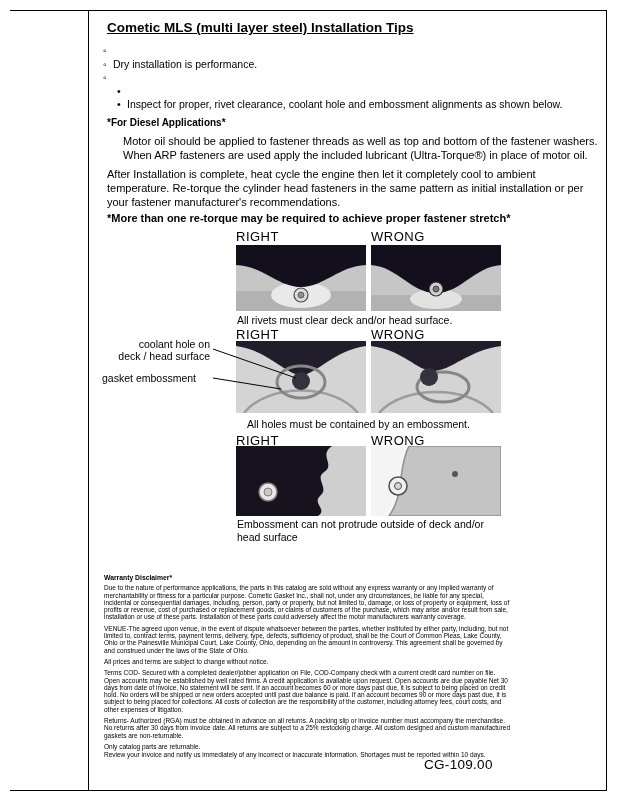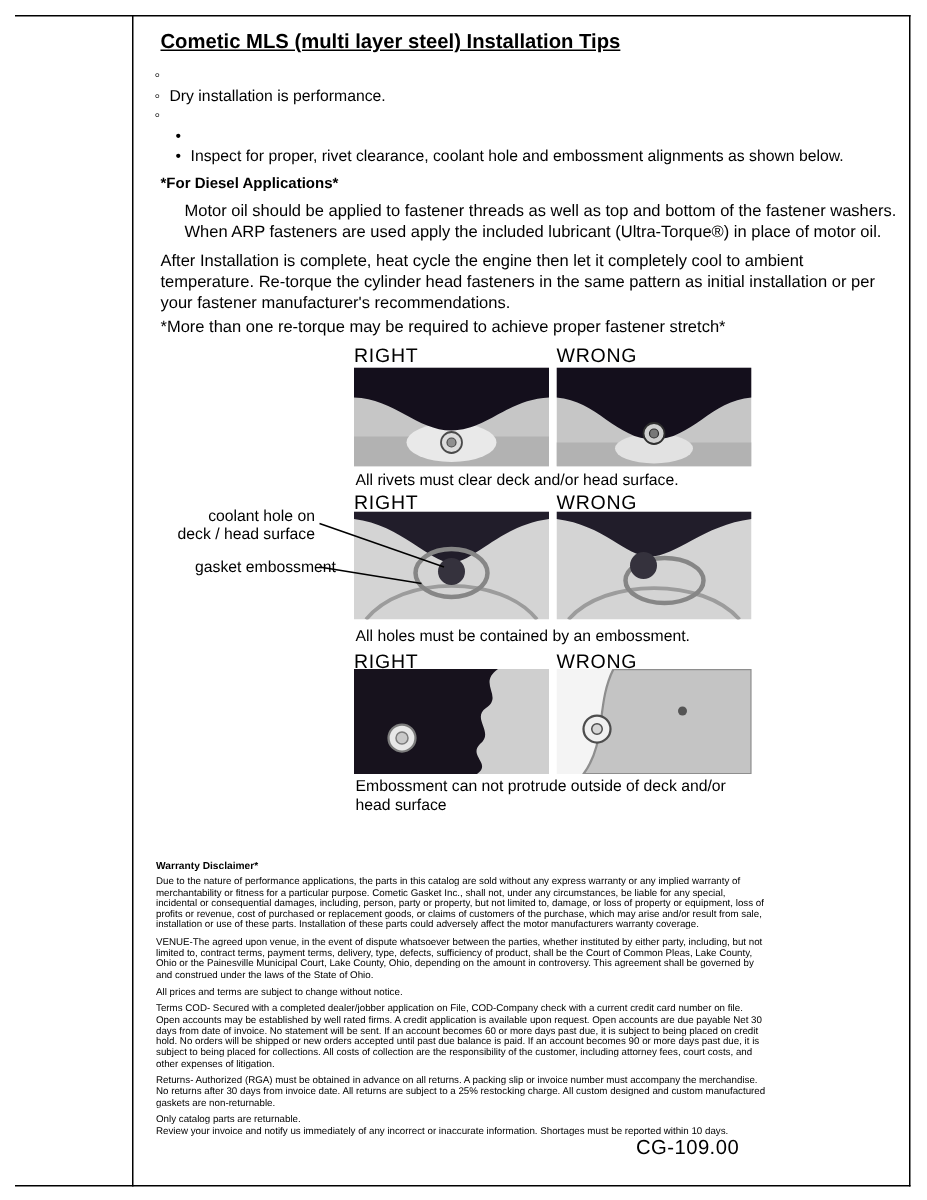--- a/index.html
+++ b/index.html
@@ -50,21 +50,21 @@
   </div>
   <div class="bullet sub">
     <span class="mk">•</span>
     <span>Inspect for proper, rivet clearance, coolant hole and embossment alignments as shown below.</span>
   </div>
 </div>
 
 <div class="abs heading" style="left:107px;top:117px;">*For Diesel Applications*</div>
 <div class="abs para" style="left:107px;top:134px;width:480px;margin-left:16px;">Motor oil should be applied to fastener threads as well as top and bottom of the fastener washers. When ARP fasteners are used apply the included lubricant (Ultra-Torque®) in place of motor oil.</div>
 <div class="abs para" style="left:107px;top:167px;width:480px;">After Installation is complete, heat cycle the engine then let it completely cool to ambient temperature. Re-torque the cylinder head fasteners in the same pattern as initial installation or per your fastener manufacturer's recommendations.</div>
-<div class="abs para" style="left:107px;top:211px;width:480px;">*More than one re-torque may be required to achieve proper fastener stretch*</div>
+<div class="abs para" style="left:107px;top:211px;width:480px;font-weight:bold;">*More than one re-torque may be required to achieve proper fastener stretch*</div>
 
 <div class="abs dlabel" style="left:236px;top:229px;width:130px;">RIGHT</div>
 <div class="abs dlabel" style="left:371px;top:229px;width:130px;">WRONG</div>
 
 <div class="abs" style="left:236px;top:245px;">
   <svg class="dimg" style="height:66px" viewBox="0 0 130 66">
     <rect width="130" height="66" fill="#c6c6c6"></rect>
     <rect y="46" width="130" height="20" fill="#b2b2b2"></rect>
     <ellipse cx="65" cy="50" rx="30" ry="13" fill="#e9e9e9"></ellipse>
     <path d="M0,0 H130 V20 C103,21 88,42 65,42 C42,42 27,21 0,20 Z" fill="#140f1c"></path>
@@ -81,41 +81,41 @@
     <circle cx="65" cy="44" r="7" fill="#cfcfcf" stroke="#2e2e2e" stroke-width="1.2"></circle>
     <circle cx="65" cy="44" r="3" fill="#777" stroke="#2e2e2e" stroke-width="0.8"></circle>
   </svg>
 </div>
 <div class="abs caption" style="left:237px;top:314px;width:280px;">All rivets must clear deck and/or head surface.</div>
 
 <div class="abs dlabel" style="left:236px;top:327px;width:130px;">RIGHT</div>
 <div class="abs dlabel" style="left:371px;top:327px;width:130px;">WRONG</div>
 
 <div class="abs ann" style="left:116px;top:338px;width:94px;">coolant hole on deck / head surface</div>
-<div class="abs ann" style="left:124px;top:372px;width:100px;">gasket embossment</div>
+<div class="abs ann" style="left:96px;top:372px;width:100px;">gasket embossment</div>
 
 <div class="abs" style="left:236px;top:341px;">
   <svg class="dimg" viewBox="0 0 130 72">
     <rect width="130" height="72" fill="#d4d4d4"></rect>
     <path d="M8,72 C32,42 98,42 122,72" fill="none" stroke="#9c9c9c" stroke-width="2.5"></path>
     <path d="M0,0 H130 V5 C98,9 80,34 65,34 C50,34 32,9 0,5 Z" fill="#211d2a"></path>
     <ellipse cx="65" cy="41" rx="24" ry="16" fill="none" stroke="#868686" stroke-width="3"></ellipse>
     <circle cx="65" cy="40" r="9" fill="#35323d"></circle>
   </svg>
 </div>
 <div class="abs" style="left:371px;top:341px;">
   <svg class="dimg" viewBox="0 0 130 72">
     <rect width="130" height="72" fill="#d4d4d4"></rect>
     <path d="M8,72 C32,44 98,44 122,72" fill="none" stroke="#9c9c9c" stroke-width="2.5"></path>
     <path d="M0,0 H130 V5 C98,9 80,30 62,30 C46,30 32,9 0,5 Z" fill="#211d2a"></path>
     <ellipse cx="72" cy="46" rx="26" ry="15" fill="none" stroke="#868686" stroke-width="3"></ellipse>
     <circle cx="58" cy="36" r="9" fill="#35323d"></circle>
   </svg>
 </div>
-<div class="abs caption" style="left:237px;top:418px;width:280px;">All holes must be contained by an embossment.</div>
+<div class="abs caption" style="left:247px;top:418px;width:280px;">All holes must be contained by an embossment.</div>
 
 <svg class="abs" style="left:0;top:0;pointer-events:none;" width="618" height="800">
   <line x1="213" y1="349" x2="296" y2="378" stroke="#000" stroke-width="1"></line>
   <line x1="213" y1="378" x2="281" y2="389" stroke="#000" stroke-width="1"></line>
 </svg>
 
 <div class="abs dlabel" style="left:236px;top:433px;width:130px;">RIGHT</div>
 <div class="abs dlabel" style="left:371px;top:433px;width:130px;">WRONG</div>
 
 <div class="abs" style="left:236px;top:446px;">

